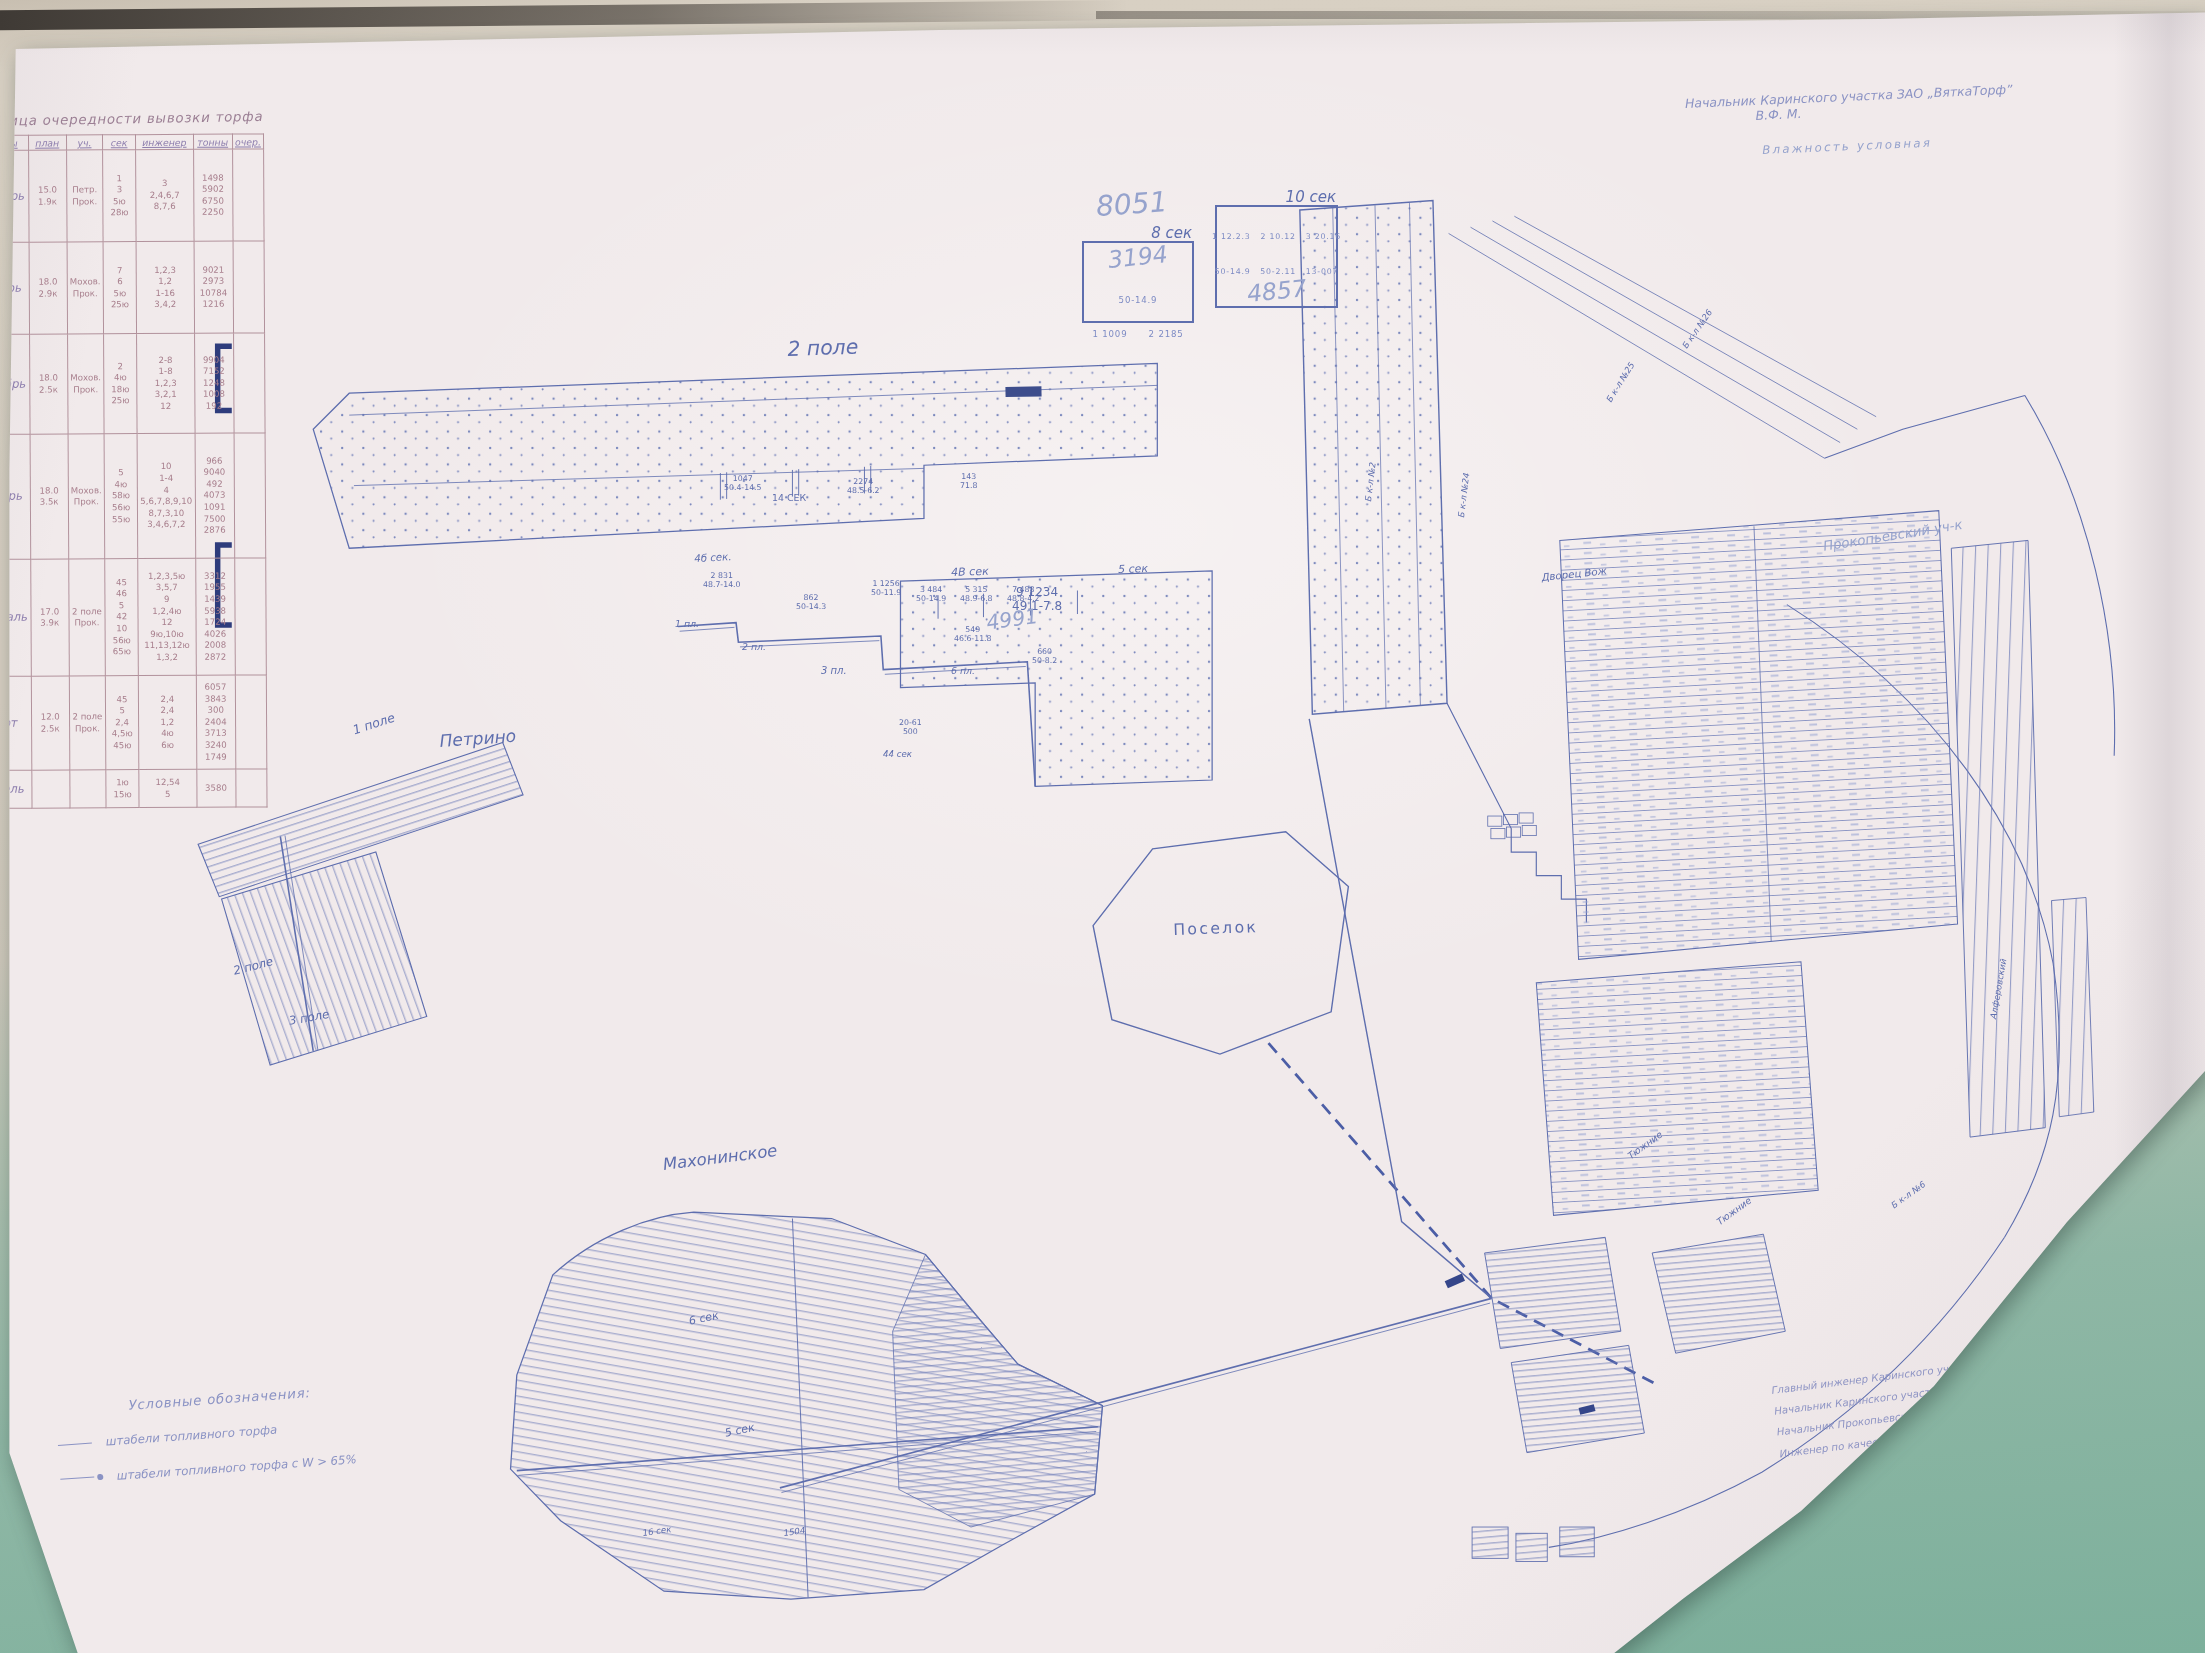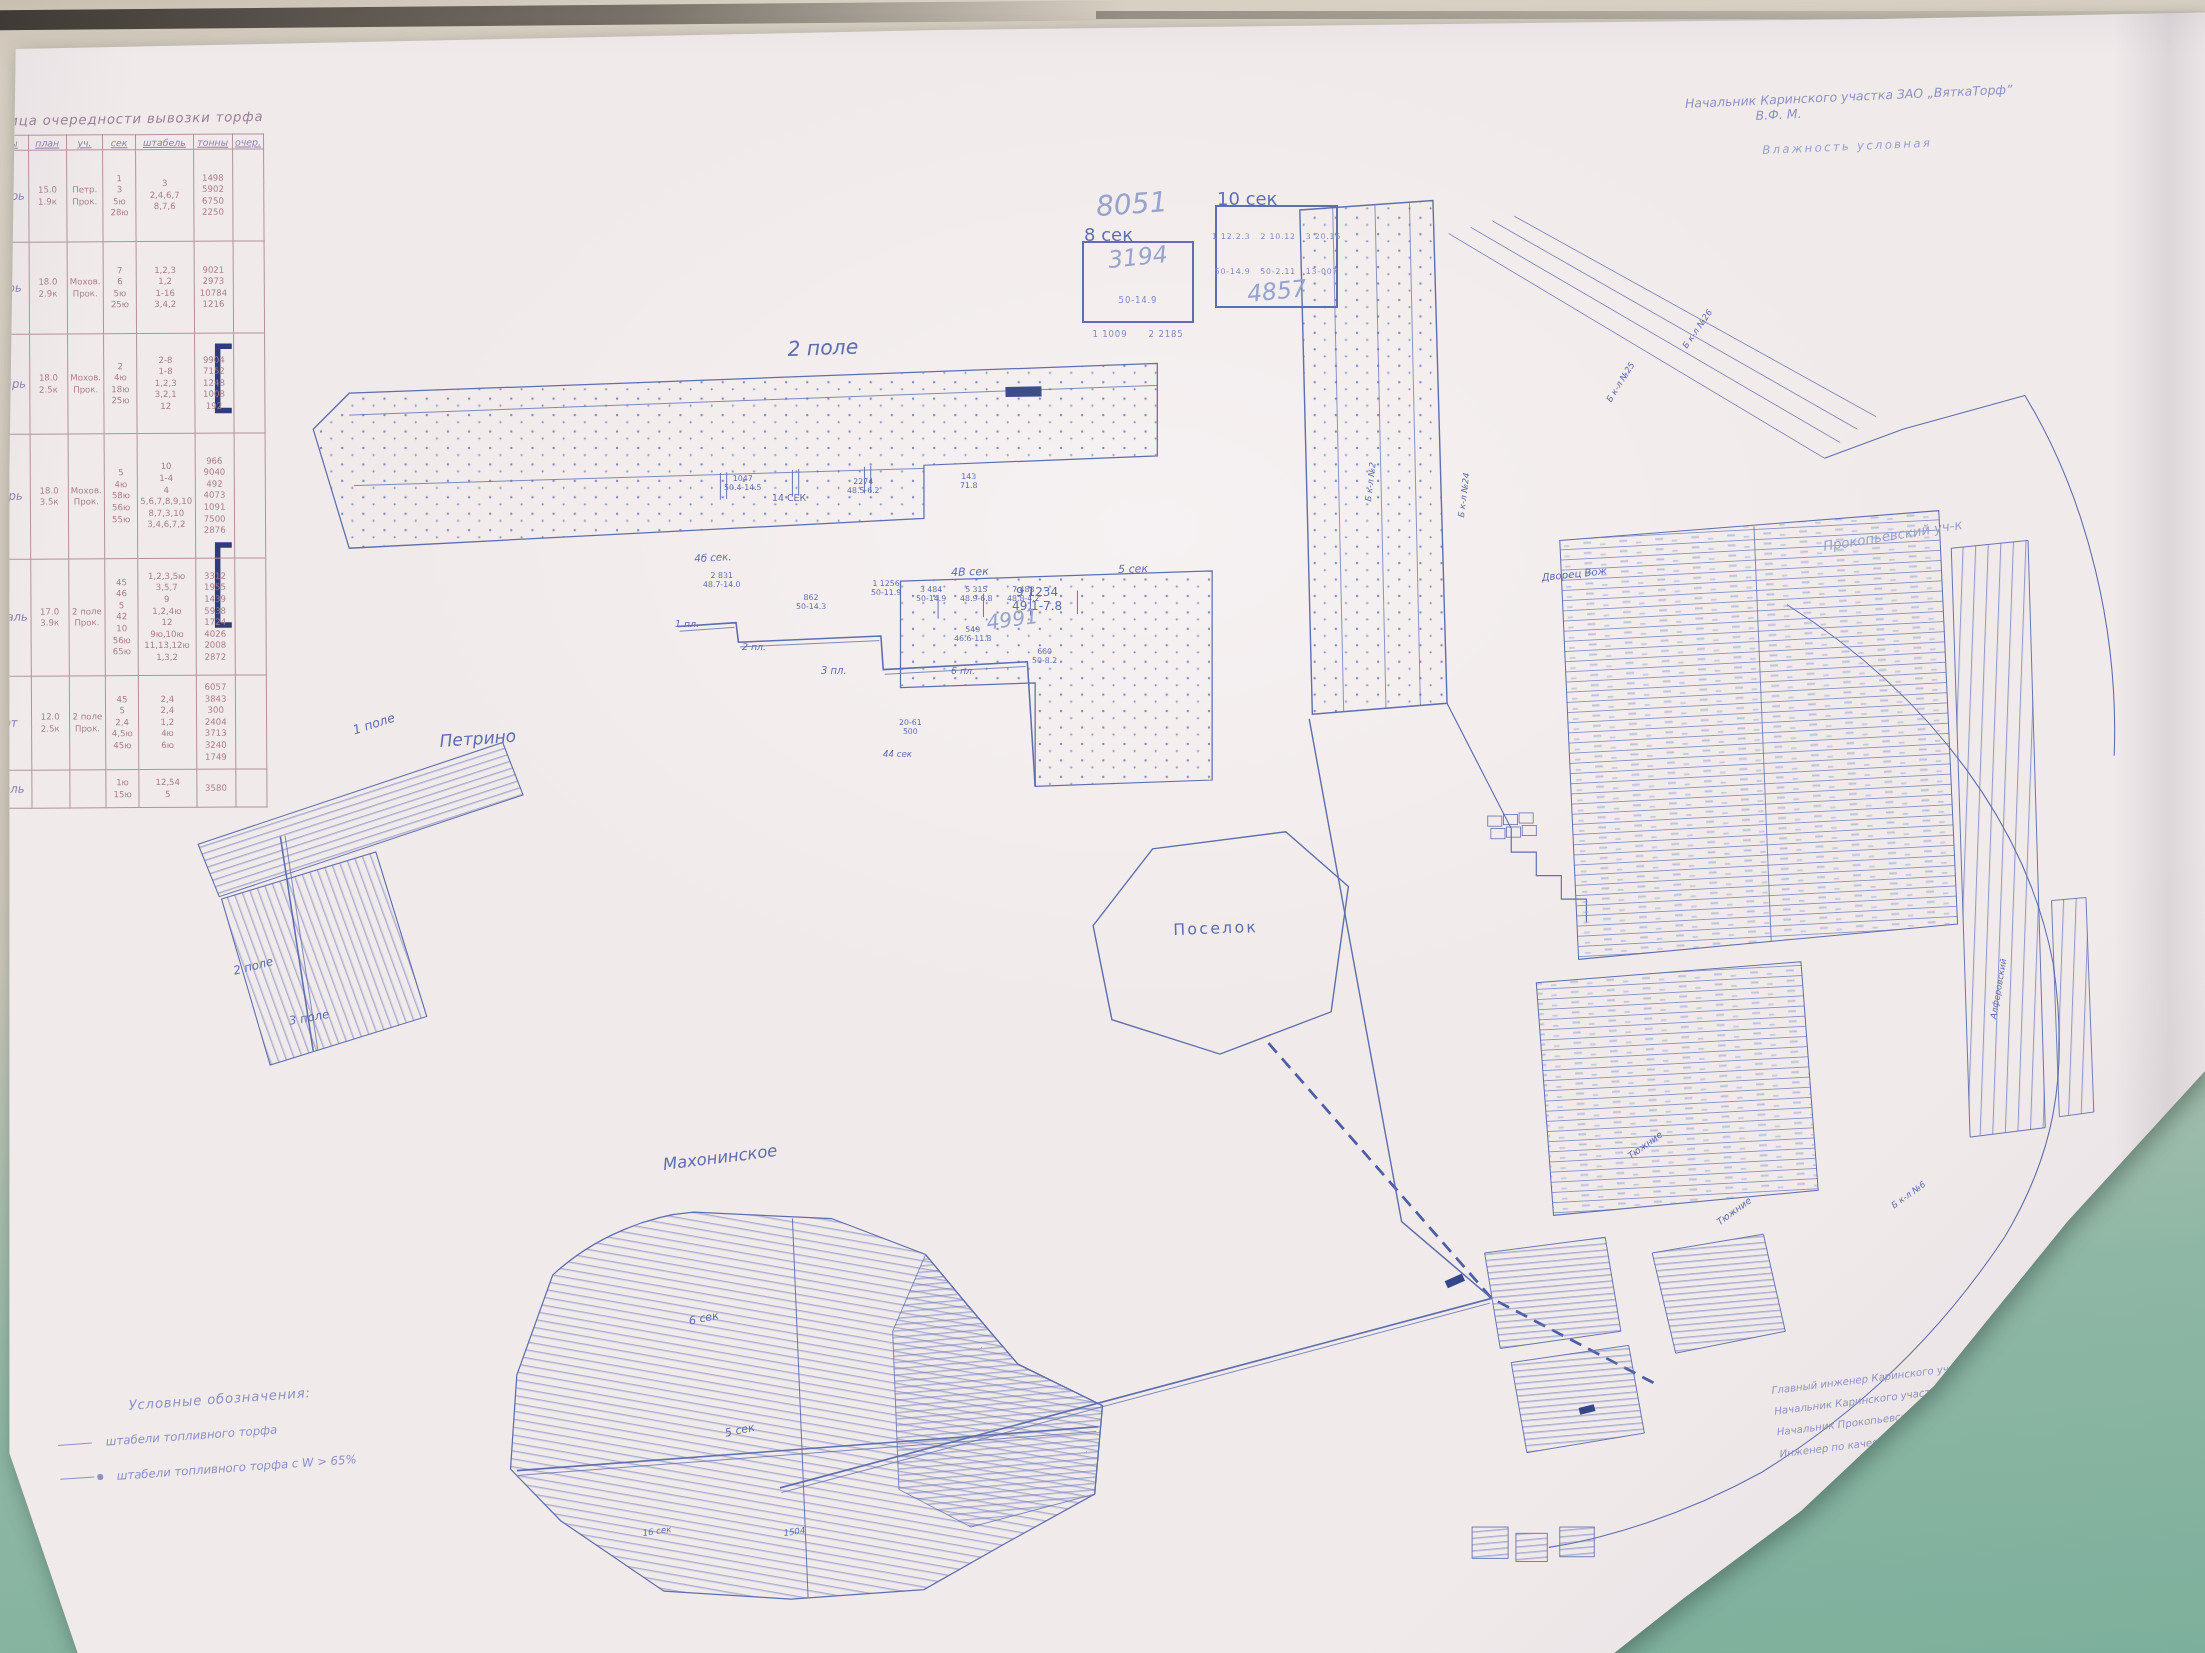--- a/index.html
+++ b/index.html
@@ -57,21 +57,21 @@
   .ttitle{left:-27px;top:114px;font-size:13.3px;color:#9b7f94;transform:rotate(-1deg);letter-spacing:0.8px;}
   .otable{position:absolute;left:-31px;top:135px;border-collapse:collapse;table-layout:fixed;transform:rotate(-.3deg);transform-origin:left top;}
   .otable th,.otable td{border:1.3px solid var(--tblgrid);padding:1.6px 2.3px;vertical-align:middle;text-align:center;overflow:hidden;}
   .otable th{font-size:9.4px;font-style:italic;font-weight:normal;color:var(--tbltext);text-decoration:underline;}
   .otable td{font-size:8.6px;color:var(--tblnum);white-space:pre-line;line-height:1.35;}
   .otable td.mn{font-size:11.7px;font-style:italic;color:var(--tbltext);}
 
   
   .pencil-big{position:absolute;color:var(--pencil);font-style:italic;transform-origin:left top;}
   .sbox{position:absolute;border:2px solid var(--ink);color:var(--ink);}
-  .sbox .blabel{position:absolute;top:-19px;width:100%;text-align:left;font-size:18px;color:var(--ink);}
+  .sbox .blabel{position:absolute;top:-19px;width:100%;text-align:right;font-size:15px;font-style:italic;color:var(--ink);}
   .sbox .inner{position:absolute;inset:0;display:flex;flex-direction:column;justify-content:space-evenly;align-items:center;}
   .sbox .small{font-size:8.6px;letter-spacing:0.8px;color:var(--ink-light);white-space:pre;margin-top:24px;}
   .sbox .big{font-size:23.5px;color:var(--pencil);font-style:italic;transform:rotate(-6deg);}
 
   
   .ml{position:absolute;color:var(--ink);white-space:pre-line;line-height:1.15;transform-origin:left top;text-align:center;}
   .ml.i{font-style:italic;}
   .ml.pc{color:var(--pencil);}
 
   
@@ -208,21 +208,21 @@
             <col style="width:44px">
             <col style="width:39px">
             <col style="width:23.5px">
           </colgroup>
       <thead>
         <tr>
           <th>месяцы</th>
           <th>план</th>
           <th>уч.</th>
           <th>сек</th>
-          <th>штабель</th>
+          <th>инженер</th>
           <th>тонны</th>
           <th>очер.</th>
         </tr>
       </thead>
       <tbody>
         <tr style="height:92px">
           <td class="mn">Октябрь</td>
           <td>15.0
 1.9к</td>
           <td>Петр.

